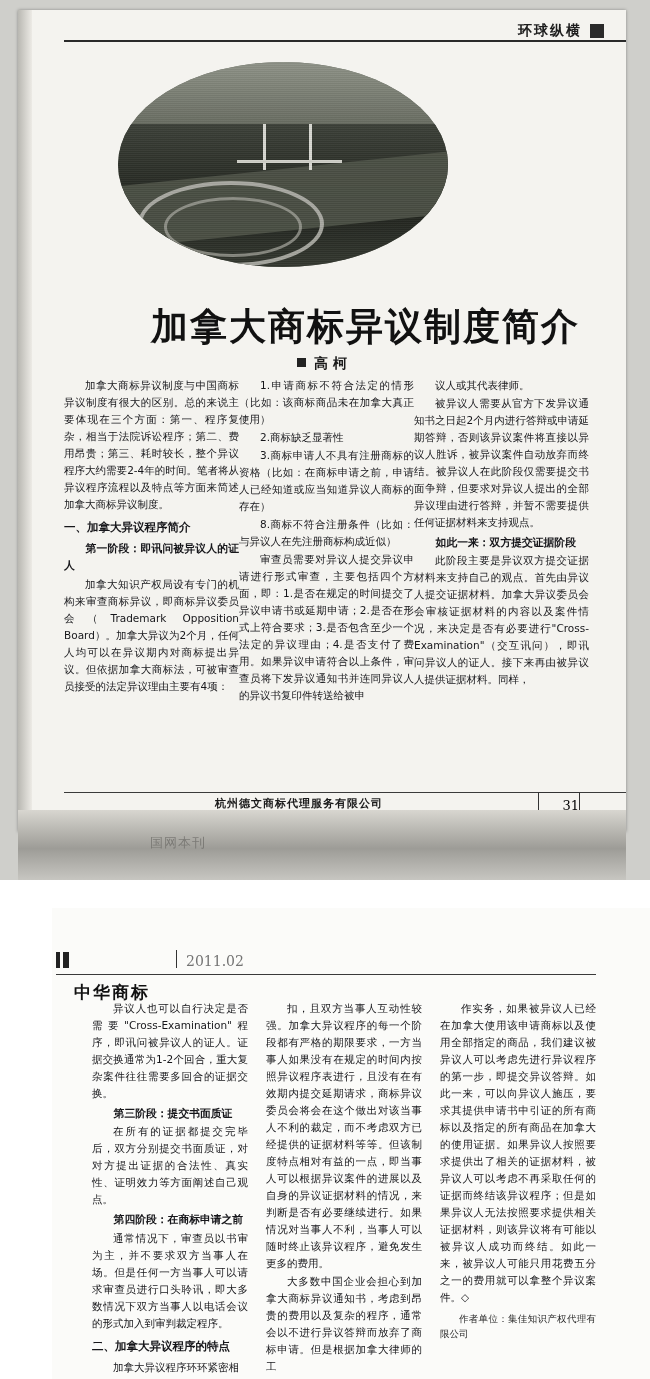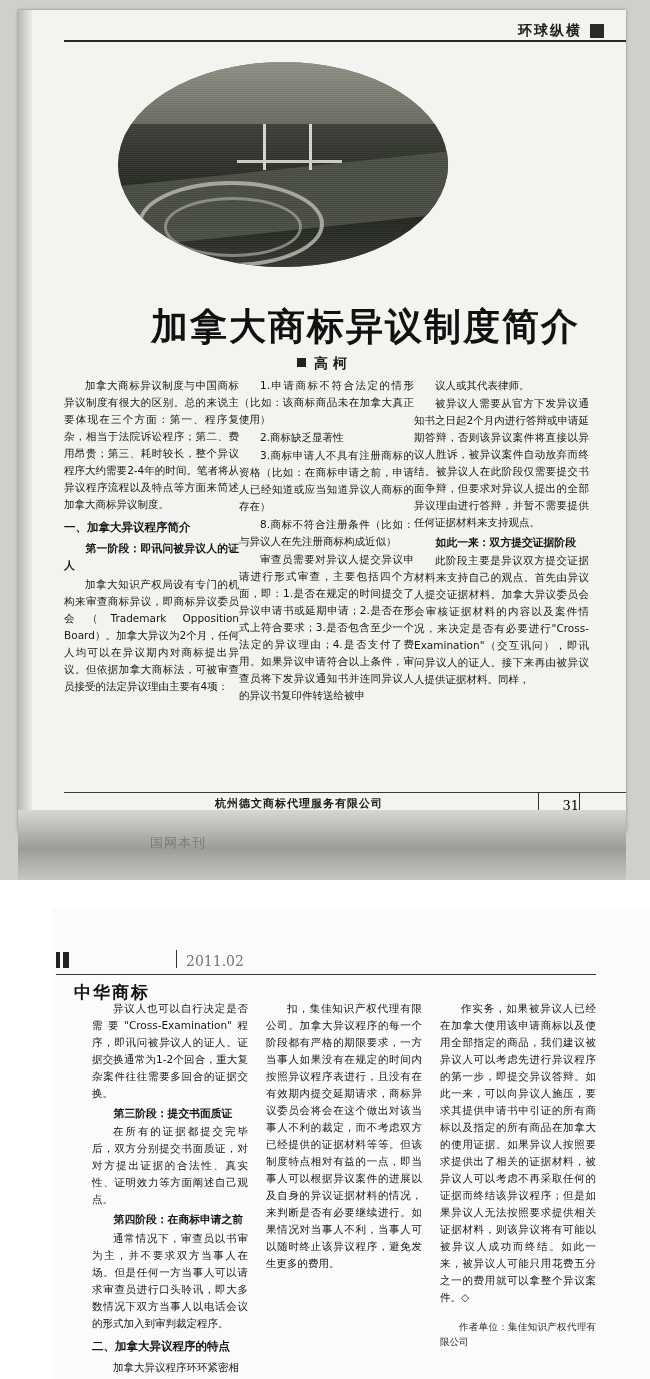--- a/index.html
+++ b/index.html
@@ -303,21 +303,21 @@
     font-weight: bold;
     text-indent: 0;
   }
   .p2-col h4 {
     margin: 3px 0 1px 0;
     font-size: 10.8px;
     font-weight: bold;
     text-indent: 2em;
   }
   .p2-credit {
-    margin-top: 14px;
+    margin-top: 6px;
     font-size: 9.5px;
     line-height: 1.55;
     text-indent: 2em;
     color: #2a2a2a;
   }
 </style>
 </head>
 <body>
 
 <div class="scan-page-1">
@@ -395,21 +395,22 @@
       <div class="p2-col">
           <p>异议人也可以自行决定是否需要"Cross-Examination"程序，即讯问被异议人的证人。证据交换通常为1-2个回合，重大复杂案件往往需要多回合的证据交换。</p>
           <h4>第三阶段：提交书面质证</h4>
           <p>在所有的证据都提交完毕后，双方分别提交书面质证，对对方提出证据的合法性、真实性、证明效力等方面阐述自己观点。</p>
           <h4>第四阶段：在商标申请之前</h4>
           <p>通常情况下，审查员以书审为主，并不要求双方当事人在场。但是任何一方当事人可以请求审查员进行口头聆讯，即大多数情况下双方当事人以电话会议的形式加入到审判裁定程序。</p>
           <h3>二、加拿大异议程序的特点</h3>
           <p>加拿大异议程序环环紧密相</p>
         </div>
       <div class="p2-col">
-          <p>扣，集佳知识产权代理有限公司。加拿大异议程序的每一个阶段都有严格的期限要求，一方当事人如果没有在规定的时间内按照异议程序表进行，且没有在有效期内提交延期请求，商标异议委员会将会在这个做出对该当事人不利的裁定，而不考虑双方已经提供的证据材料等等。但该制度特点相对有益的一点，即当事人可以根据异议案件的进展以及自身的异议证据材料的情况，来判断是否有必要继续进行。如果情况对当事人不利，当事人可以随时终止该异议程序，避免发生更多的费用。</p>
+          <p>扣，且双方当事人互动性较强。加拿大异议程序的每一个阶段都有严格的期限要求，一方当事人如果没有在规定的时间内按照异议程序表进行，且没有在有效期内提交延期请求，商标异议委员会将会在这个做出对该当事人不利的裁定，而不考虑双方已经提供的证据材料等等。但该制度特点相对有益的一点，即当事人可以根据异议案件的进展以及自身的异议证据材料的情况，来判断是否有必要继续进行。如果情况对当事人不利，当事人可以随时终止该异议程序，避免发生更多的费用。</p>
+          <p>大多数中国企业会担心到加拿大商标异议通知书，考虑到昂贵的费用以及复杂的程序，通常会以不进行异议答辩而放弃了商标申请。但是根据加拿大律师的工</p>
         </div>
       <div class="p2-col">
           <p>作实务，如果被异议人已经在加拿大使用该申请商标以及使用全部指定的商品，我们建议被异议人可以考虑先进行异议程序的第一步，即提交异议答辩。如此一来，可以向异议人施压，要求其提供申请书中引证的所有商标以及指定的所有商品在加拿大的使用证据。如果异议人按照要求提供出了相关的证据材料，被异议人可以考虑不再采取任何的证据而终结该异议程序；但是如果异议人无法按照要求提供相关证据材料，则该异议将有可能以被异议人成功而终结。如此一来，被异议人可能只用花费五分之一的费用就可以拿整个异议案件。◇</p>
           <div class="p2-credit">作者单位：集佳知识产权代理有限公司</div>
         </div>
     </div>
   </div>
 </div>
 
 </body></html>

